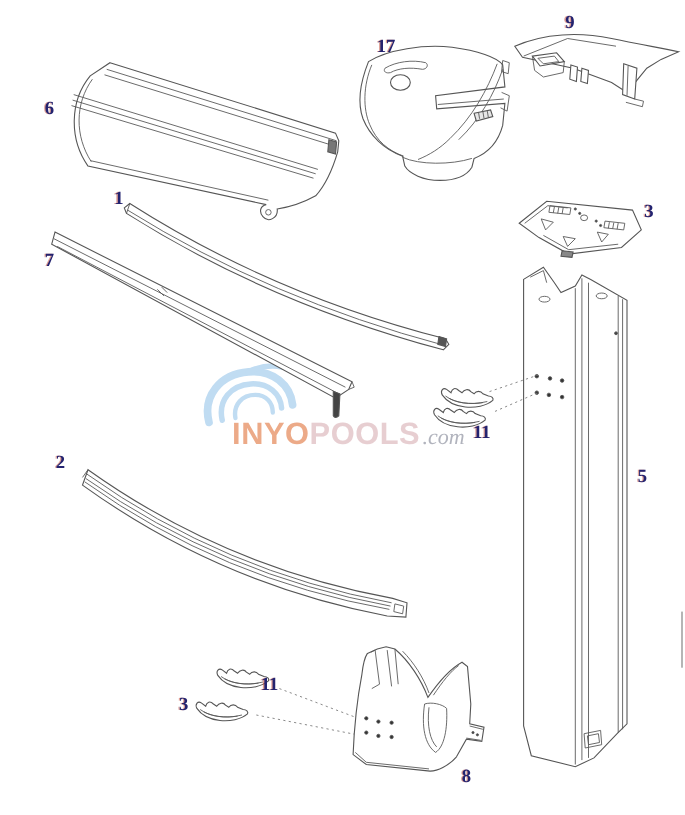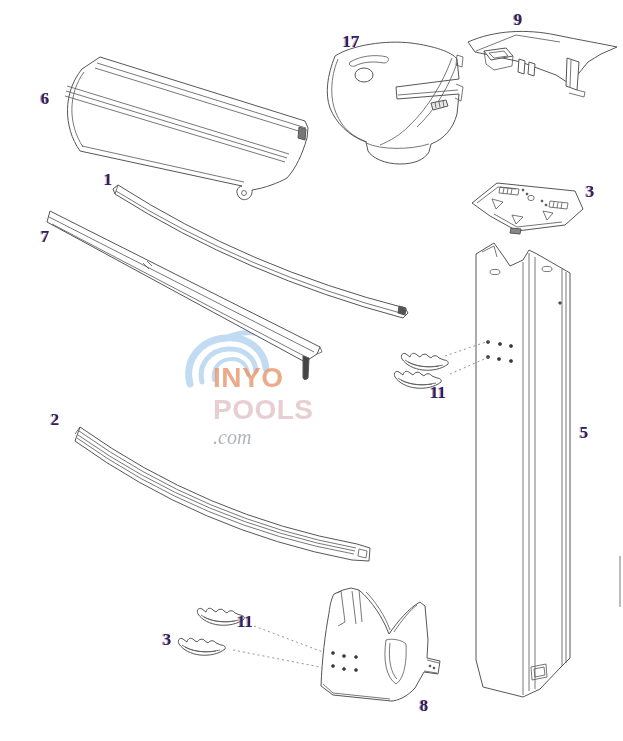--- a/index.html
+++ b/index.html
@@ -1,23 +1,23 @@
 <!DOCTYPE html>
 <html><head>
 <meta charset="utf-8">
 <style>
   html,body{margin:0;padding:0;background:#ffffff;}
   .stage{position:relative;width:623px;height:741px;background:#fff;overflow:hidden;
          font-family:"Liberation Sans",sans-serif;}
   
   .watermark{position:absolute;left:178px;top:326px;width:270px;height:90px;z-index:1;}
   .swirl{position:absolute;left:0;top:0;}
-  .wm-text{position:absolute;left:33px;top:36px;display:flex;align-items:baseline;white-space:nowrap;flex-direction:column;}
+  .wm-text{position:absolute;left:33px;top:36px;display:flex;align-items:baseline;white-space:nowrap;}
   .wm-inyo{font-size:28px;font-weight:bold;letter-spacing:.5px;color:rgba(231,146,102,0.78);}
-  .wm-pools{font-size:28px;font-weight:bold;letter-spacing:.5px;color:rgba(228,199,203,0.88);}
+  .wm-pools{font-size:28px;font-weight:bold;letter-spacing:.5px;color:rgba(228,199,203,0.88);margin-top:17px;}
   .wm-domain{font-size:20px;font-style:italic;font-family:"Liberation Serif",serif;color:rgba(158,160,172,0.8);margin-left:2px;}
   
   .art{position:absolute;left:0;top:0;z-index:2;}
   .art path,.art ellipse,.art circle{stroke:#565656;stroke-width:1;vector-effect:non-scaling-stroke;}
   .art .thin{stroke-width:.8;}
   .art .dash{stroke:#7a7a7a;stroke-width:.8;stroke-dasharray:2 3;fill:none;}
   
   .callouts{position:absolute;inset:0;z-index:3;}
   .co{position:absolute;transform:translate(-50%,-50%);font-family:"Liberation Serif",serif;
       font-weight:bold;font-size:17px;color:#232370;text-shadow:-1.2px 0 0 rgba(190,60,40,.5);}

